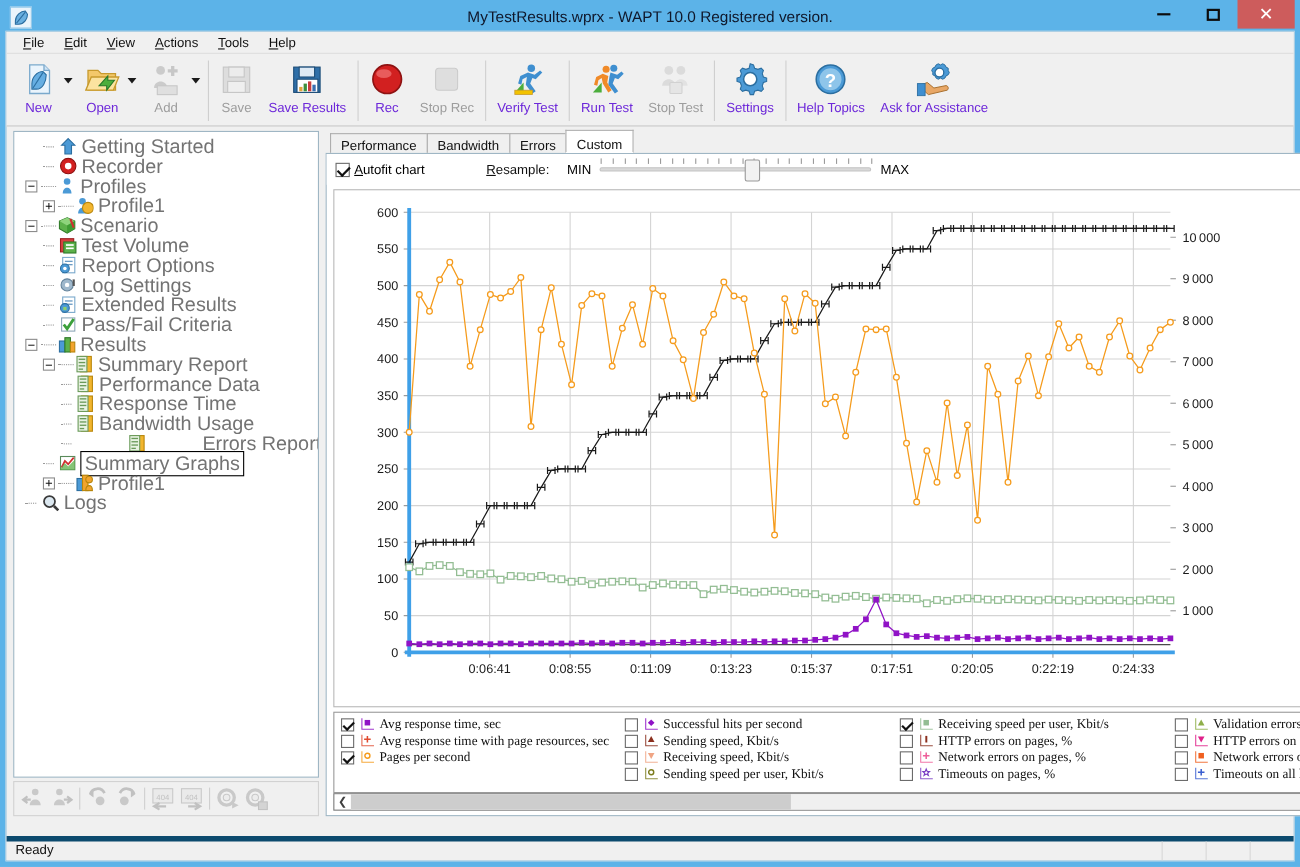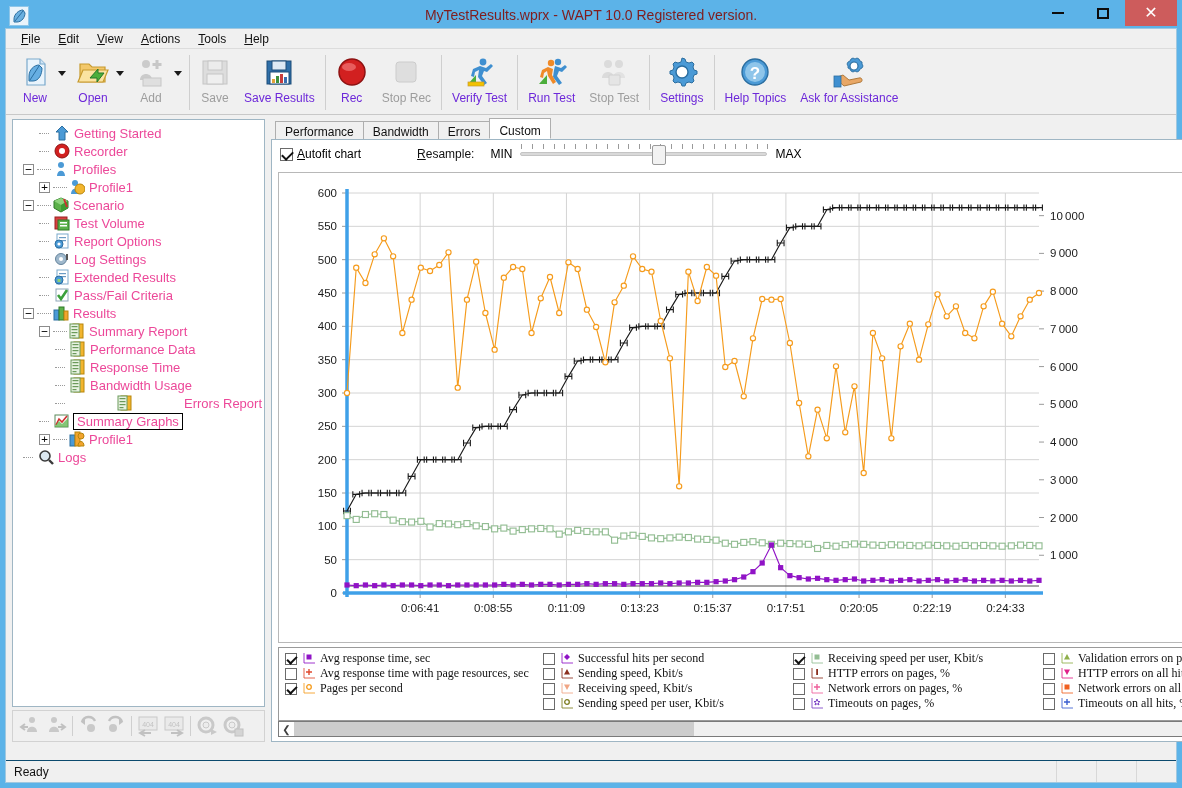--- a/index.html
+++ b/index.html
@@ -11,21 +11,21 @@
     background:#5cb3e8;
     overflow:hidden;
     -webkit-font-smoothing:antialiased;
   }
   .window { position:absolute; left:0; top:0; width:1182px; height:788px; background:#5cb3e8; padding:4px 5px 5px 5px; }
 
   
   .titlebar { position:relative; height:24px; }
   .title-icon { position:absolute; left:4px; top:2px; width:20px; height:20px; background:#eaf4fb; border:1px solid #8fc6e8; }
   .title-icon svg { display:block; }
-  .title-text { position:absolute; left:0; right:0; top:3px; text-align:center; font-size:14px; color:#7f1d1d; }
+  .title-text { position:absolute; left:0; right:0; top:3px; text-align:center; font-size:14px; color:#0f172a; }
   .winbtns { position:absolute; right:0; top:-4px; display:flex; }
   .winbtn { width:45px; height:26px; display:flex; align-items:center; justify-content:center; cursor:default; }
   .winbtn.close { background:#cd5c5c; width:52px; }
   .min-glyph { width:12px; height:2px; background:#0d0d0d; }
   .max-glyph { width:12px; height:11px; border:2px solid #0d0d0d; }
   .close-glyph { color:#fff; font-size:16px; line-height:16px; font-family:"DejaVu Sans", sans-serif; }
 
   
   .client { position:absolute; left:5px; top:28px; width:1172px; height:755px; background:#f0f0f0; border:1px solid #a0c8e0; }
 
@@ -50,21 +50,21 @@
   .left-pane { width:286px; display:flex; flex-direction:column; padding:2px 2px 0 6px; }
   .tree { flex:1; background:#fff; border:1px solid #9fb6c4; overflow:hidden; padding:4px 2px 2px 4px; position:relative; }
   .right-pane { flex:1; padding:2px 6px 0 4px; display:flex; flex-direction:column; }
 
   
   .tnode { display:flex; align-items:center; height:18px; white-space:nowrap; position:relative; }
   .texp { width:11px; height:11px; border:1px solid #8c8c8c; background:#fff; display:inline-flex; align-items:center; justify-content:center; font-size:11px; line-height:9px; color:#0b0b0b; font-family:"DejaVu Sans Mono", monospace; margin-right:3px; cursor:default; }
   .texp.none { border:none; background:transparent; }
   .tdots { width:14px; height:1px; margin-right:1px; border-top:1px dotted #9a9a9a; }
   .ticon { width:17px; height:16px; margin-right:4px; flex:0 0 17px; display:flex; align-items:center; justify-content:center; }
-  .tlabel { font-size:13px; color:#ec4899; }
+  .tlabel { font-size:18px; color:#737373; }
   .tnode.selected .tlabel { border:1px solid #000; padding:0 3px; margin-left:-1px; }
 
   
   .mini-tb { height:32px; margin-top:3px; background:#f0f0f0; border:1px solid #d2d2d2; display:flex; align-items:center; padding:0 4px; }
   .mini-btn { width:26px; height:26px; display:flex; align-items:center; justify-content:center; opacity:.45; filter:grayscale(1); cursor:default; }
   .mini-sep { width:1px; height:20px; background:#cfcfcf; margin:0 3px; }
 
   
   .tabstrip { height:20px; display:flex; align-items:flex-end; padding-left:4px; }
   .tab { height:18px; padding:1px 9px 0 9px; font-size:12px; background:#f0f0f0; border:1px solid #aeaeae; border-bottom:none; margin-right:-1px; color:#111; display:flex; align-items:flex-end; cursor:default; }
@@ -91,21 +91,21 @@
   .leg-item { display:flex; align-items:center; height:15px; white-space:nowrap; font-size:12px; color:#111; }
   .leg-cb { width:12px; height:12px; border:1px solid #6b6b6b; background:#fff; margin-right:5px; position:relative; flex:0 0 12px; cursor:default; }
   .leg-cb.on::after { content:""; position:absolute; width:8px; height:4px; border-left:2px solid #111; border-bottom:2px solid #111; transform:rotate(-45deg); top:2px; left:1px; }
   .leg-mk { width:14px; height:13px; margin-right:4px; flex:0 0 14px; display:flex; align-items:center; justify-content:center; }
   .hscroll { height:16px; margin:0 6px 4px 6px; border:1px solid #7a7a7a; background:#fff; display:flex; align-items:stretch; }
   .hs-arrow { width:15px; display:flex; align-items:center; justify-content:center; font-size:10px; color:#404040; font-family:"DejaVu Sans", sans-serif; cursor:default; }
   .hs-track { flex:1; background:#f0f0f0; position:relative; }
   .hs-thumb { position:absolute; left:0; top:0; bottom:0; width:45%; background:#cdcdcd; cursor:pointer; }
 
   
-  .statusbar { position:absolute; left:0; right:0; bottom:0; height:22px; background:#f0f0f0; border-top:1px solid #0c4a6e; display:flex; align-items:center; }
+  .statusbar { position:absolute; left:0; right:0; bottom:0; height:22px; background:#f0f0f0; border-top:5px solid #0c4a6e; display:flex; align-items:flex-start; }
   .status-text { padding-left:8px; font-size:12px; color:#111; flex:1; }
   .status-cell { width:40px; border-left:1px solid #d8d8d8; height:100%; }
 </style>
 </head>
 <body>
 
 <div class="window">
 
   <div class="titlebar">
     <div class="title-icon">

